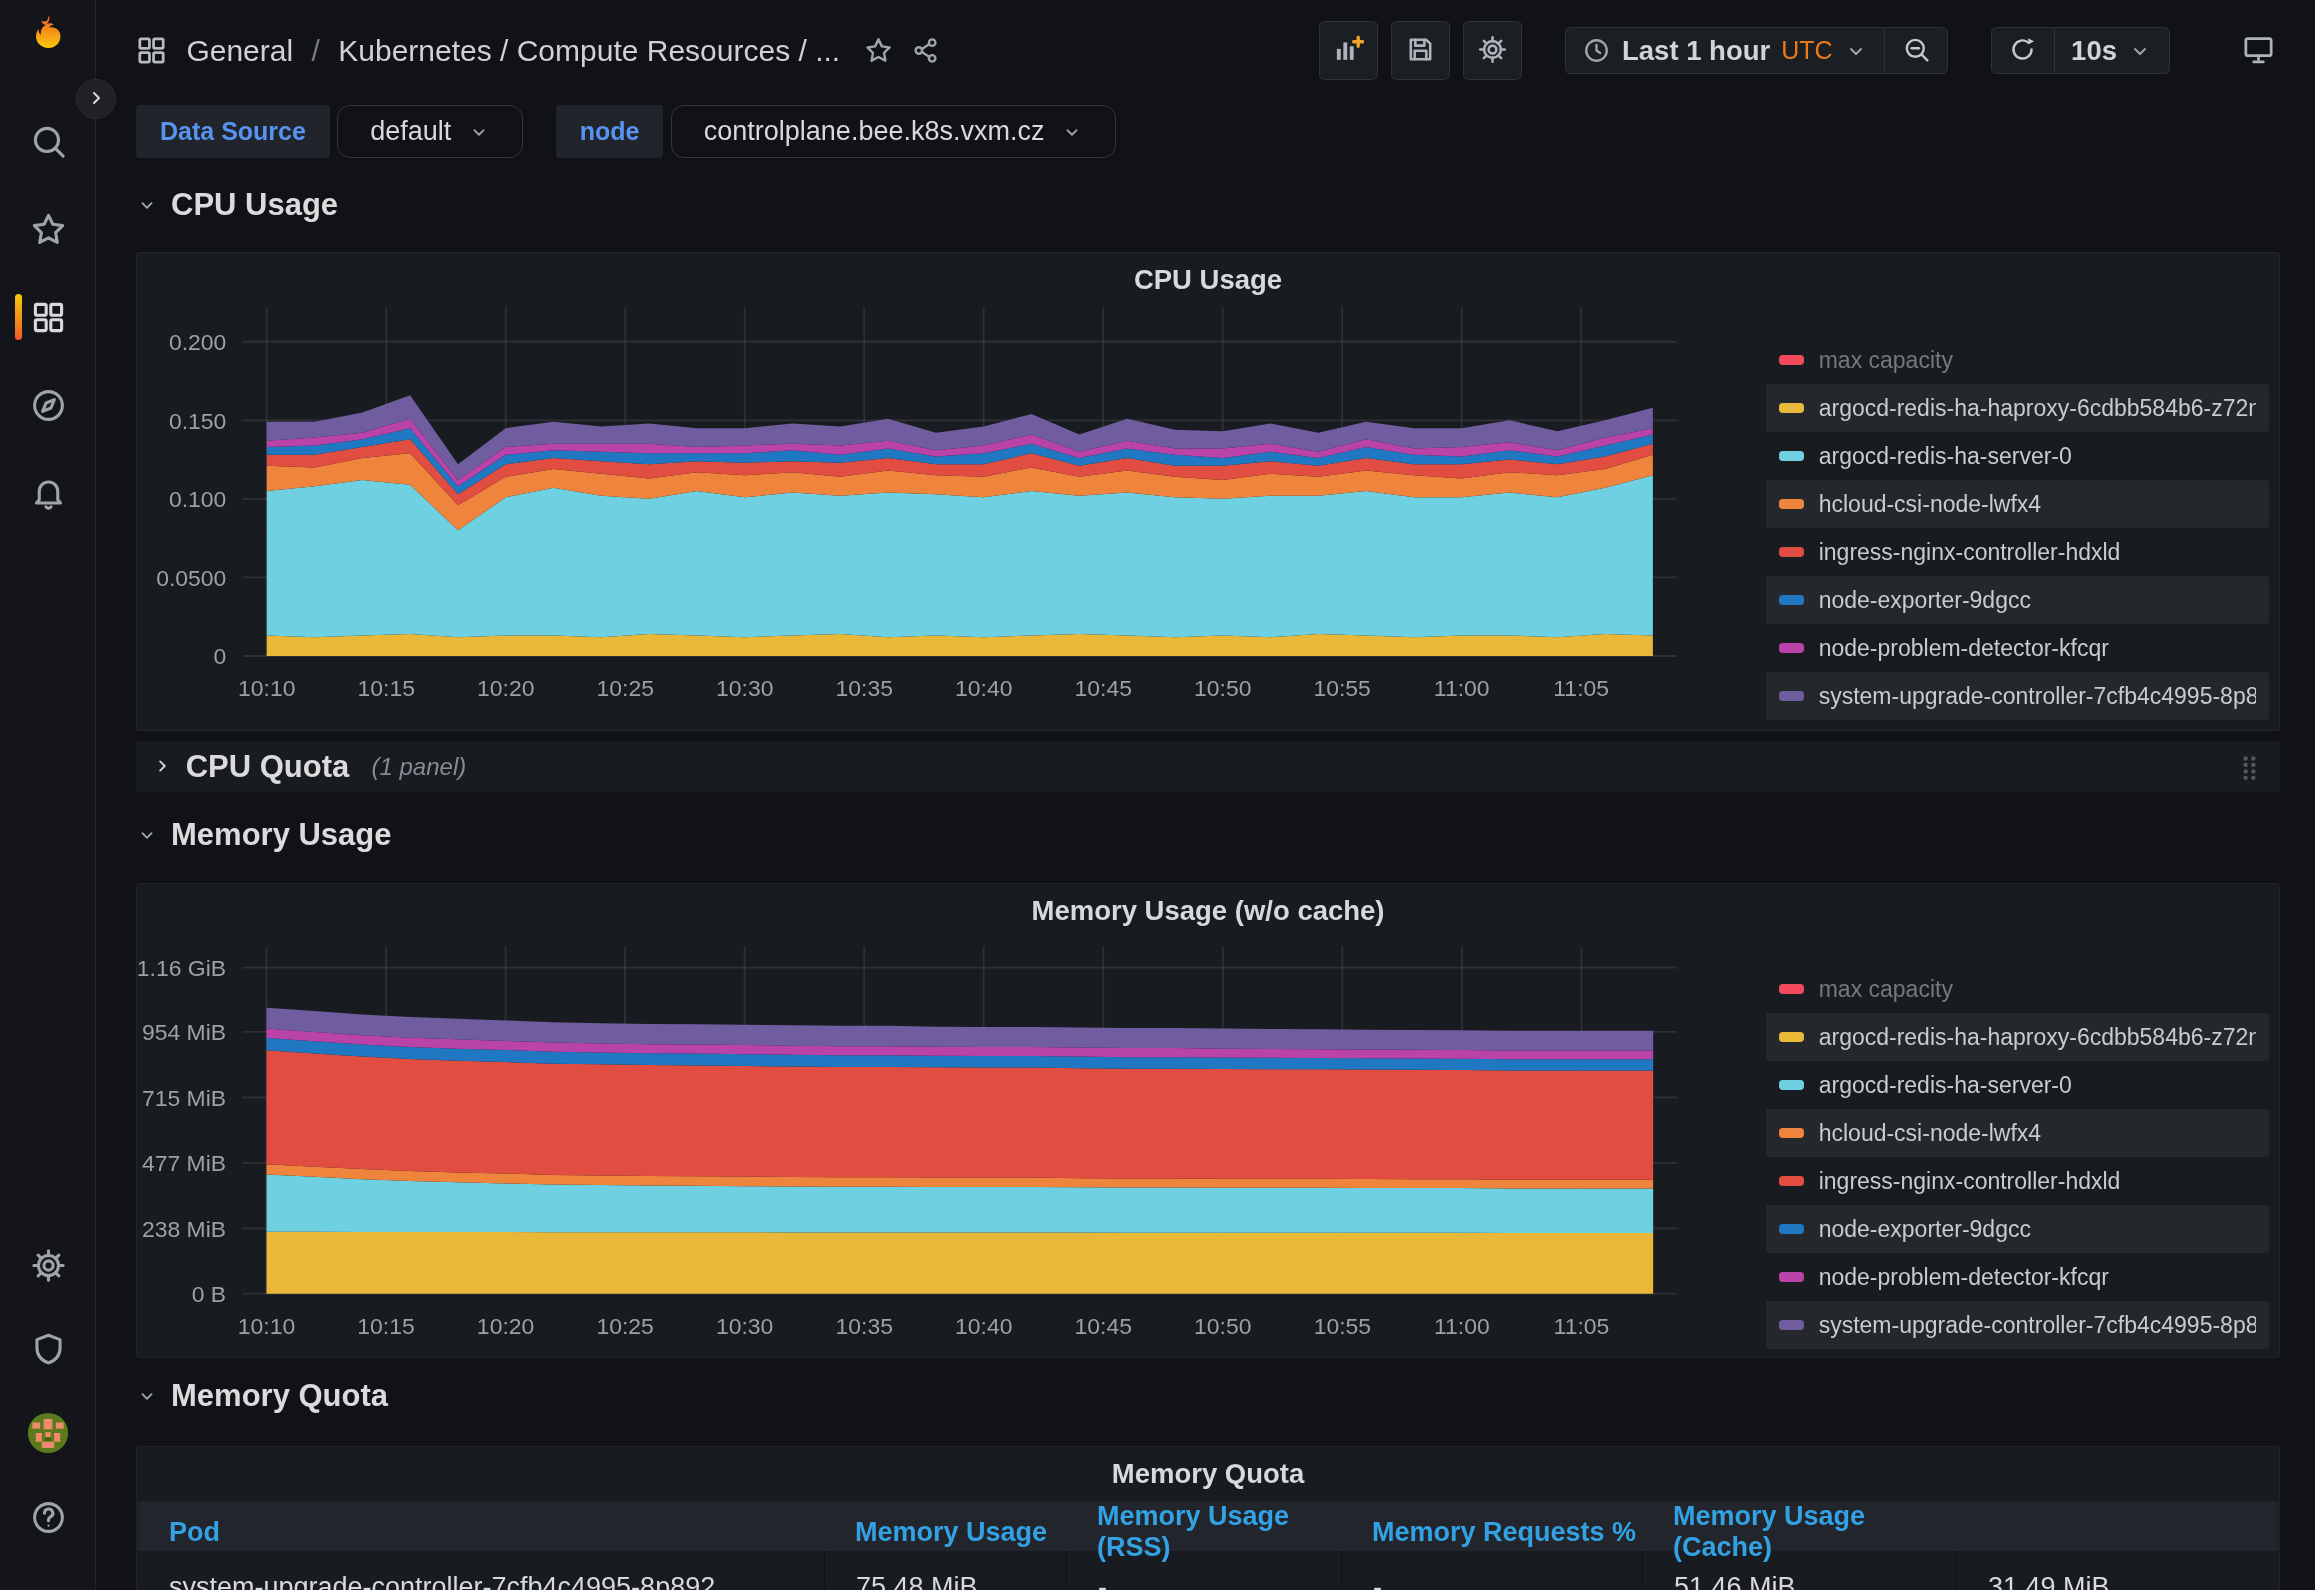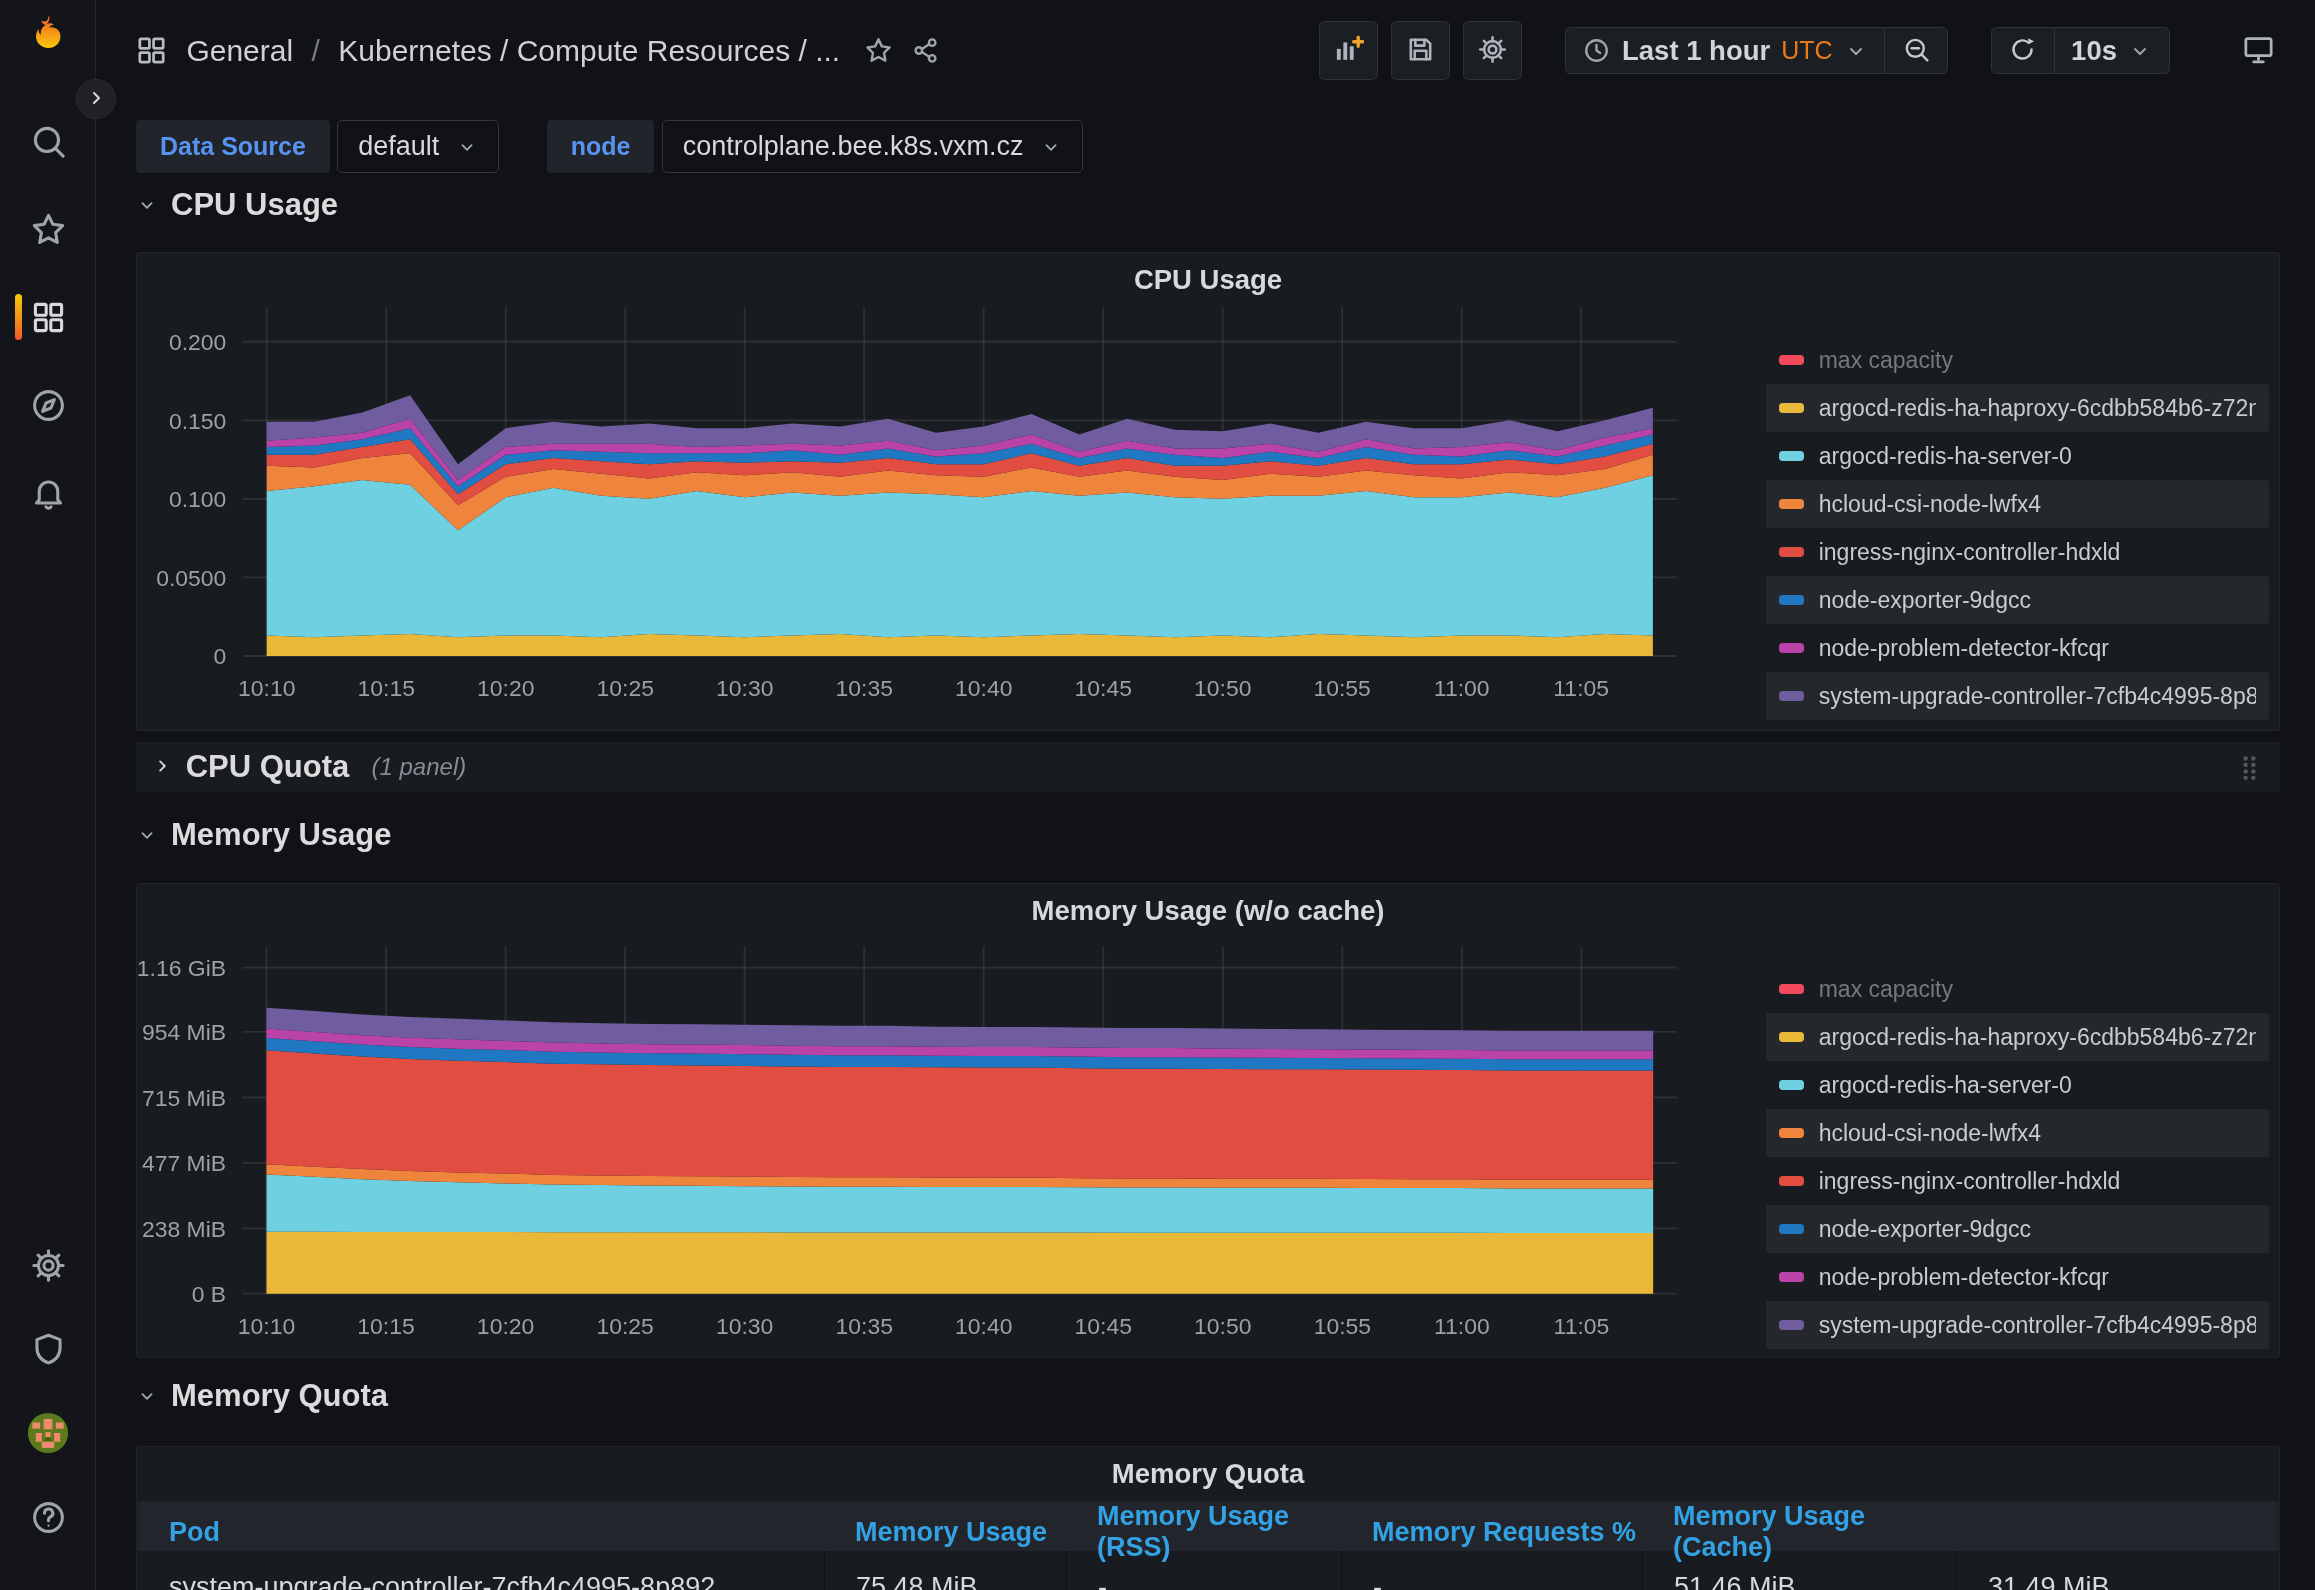--- a/index.html
+++ b/index.html
@@ -35,26 +35,26 @@
     border-radius:5.5px; color:#c7c8cc; }
   .tb-seg { display:flex; align-items:center; gap:11px; padding:0 16.5px; cursor:pointer; }
   .tb-seg + .tb-seg { border-left:0.9px solid #2f3238; }
   .tb-time-label { font-size:27.5px; font-weight:600; color:#d3d4d8; }
   .tb-tz { font-size:25px; font-weight:400; color:#EB7B18; }
   .tb-int { font-size:27.5px; font-weight:600; color:#d3d4d8; }
   .chev { color:#9fa3aa; display:flex; }
   .gap-lg { width:16.5px; }
 
   
-  #vars { position:absolute; left:136px; top:120px; height:53px; display:flex; align-items:center; gap:48px; }
+  #vars { position:absolute; left:136px; top:105px; height:53px; display:flex; align-items:center; gap:33px; }
   .var-pair { display:flex; gap:7.3px; }
   .var-label { height:53px; display:flex; align-items:center; padding:0 24px; background:#21242b;
     border-radius:3.7px; color:#5794F2; font-size:25px; font-weight:600; }
-  .var-value { height:53px; display:flex; align-items:center; gap:16.5px; padding:0 20px; background:#111218;
-    border:0.9px solid #34363d; border-radius:5px; color:#d8d9da; font-size:27px; cursor:pointer; }
+  .var-value { height:53px; display:flex; align-items:center; gap:16.5px; padding:0 32px; background:#111218;
+    border:0.9px solid #34363d; border-radius:13px; color:#d8d9da; font-size:27px; cursor:pointer; }
 
   
   .section-head { position:absolute; left:136px; height:50px; display:flex; align-items:center; gap:13px; cursor:pointer; }
   .section-head .title { font-size:31px; font-weight:700; color:#DBDBDC; }
   .section-head .sec-chev { color:#9fa3aa; display:flex; }
   #row-cpu-quota { position:absolute; left:136px; top:742px; width:2144px; height:50px; background:#181B1F;
     display:flex; align-items:center; gap:13px; padding:0 14.7px; cursor:pointer; }
   #row-cpu-quota .title { font-size:31px; font-weight:700; color:#DBDBDC; }
   #row-cpu-quota .count { font-size:24px; font-style:italic; color:#878B93; margin-left:9.2px; }
   .drag-handle { margin-left:auto; color:#54575e; display:flex; cursor:grab; }

